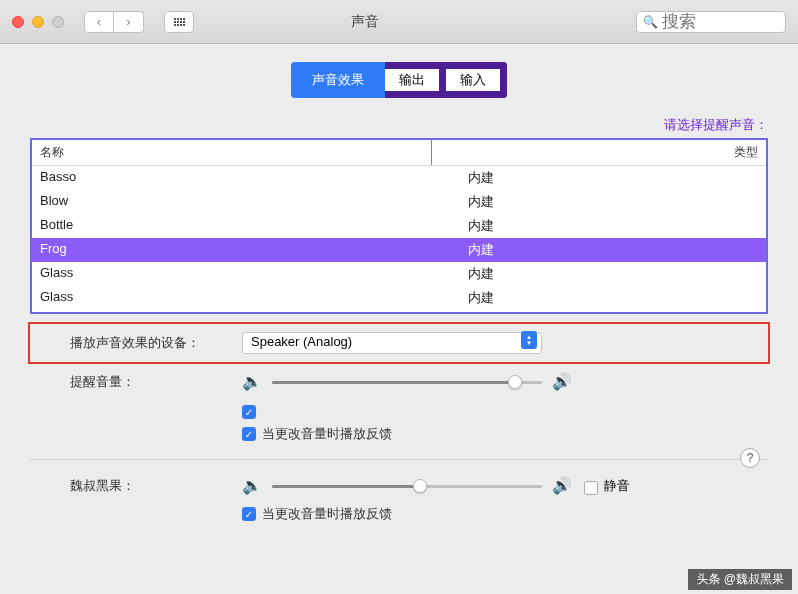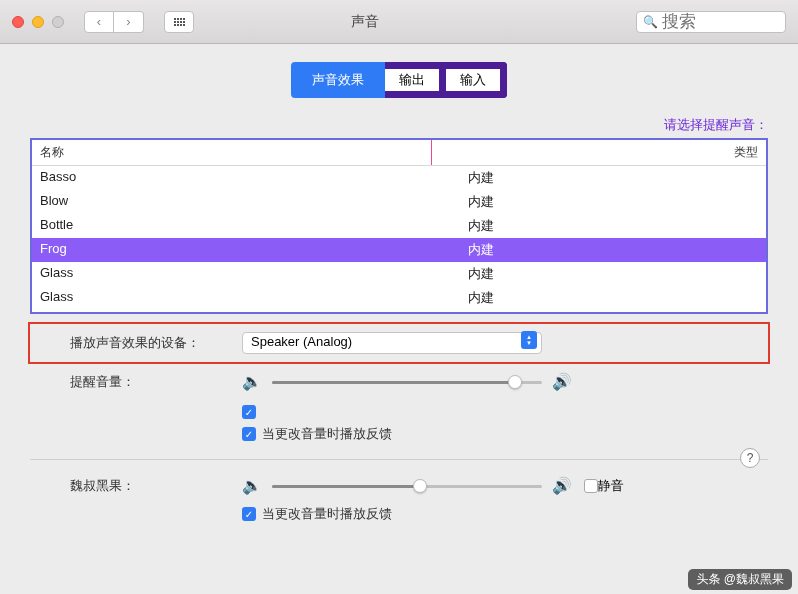--- a/index.html
+++ b/index.html
@@ -56,23 +56,23 @@
 .slider .thumb { position: absolute; top: 2px; width: 14px; height: 14px; background: #fff; border: 1px solid #bbb; border-radius: 50%; box-shadow: 0 1px 2px rgba(0,0,0,.2); }
 
 .checks { margin: 14px 0 0 212px; }
 .chk { display: flex; align-items: center; gap: 6px; font-size: 13px; color: #333; margin-bottom: 6px; }
 .chk .box { width: 14px; height: 14px; background: #2f7bf6; border-radius: 3px; color: #fff; font-size: 10px; display: flex; align-items: center; justify-content: center; }
 
 .hr { border-top: 1px solid #cfcfcf; margin: 16px 0 0; }
 .help { position: absolute; right: 38px; top: 448px; width: 20px; height: 20px; border: 1px solid #aaa; border-radius: 50%; background: #fff; font-size: 12px; display: flex; align-items: center; justify-content: center; color: #555; }
 
 .out-row { display: flex; align-items: center; gap: 12px; margin-top: 16px; padding-left: 40px; }
-.mute { display: flex; align-items: center; font-size: 13px; }
-
-.attrib { position: absolute; right: 6px; bottom: 4px; background: rgba(0,0,0,0.6); color: #fff; font-size: 12px; padding: 2px 8px; border-radius: 5px; }
+.mute { display: flex; align-items: flex-end; gap: 6px; font-size: 13px; }
+
+.attrib { position: absolute; right: 6px; bottom: 4px; background: rgba(0,0,0,0.6); color: #fff; font-size: 12px; padding: 2px 8px; border-radius: 0; }
 </style>
 </head>
 <body>
 
 <div class="titlebar">
   <div class="traffic">
     <div class="tl red"></div>
     <div class="tl yel"></div>
     <div class="tl grn"></div>
   </div>

